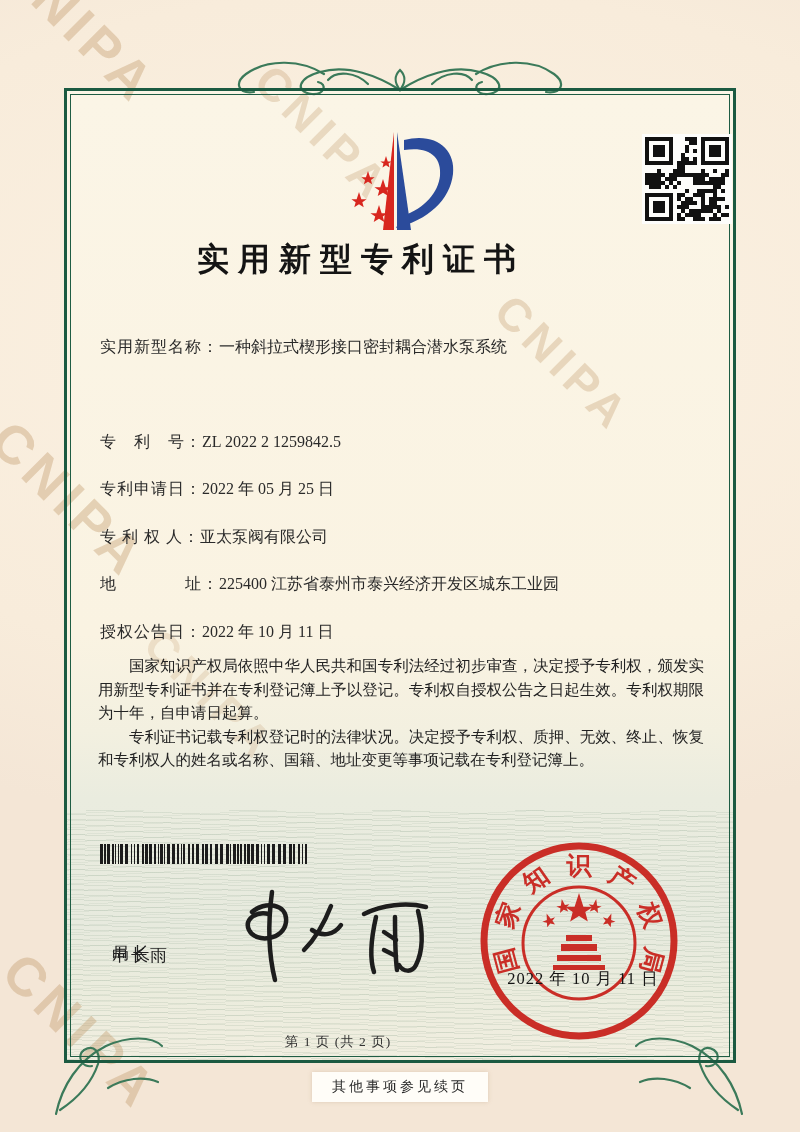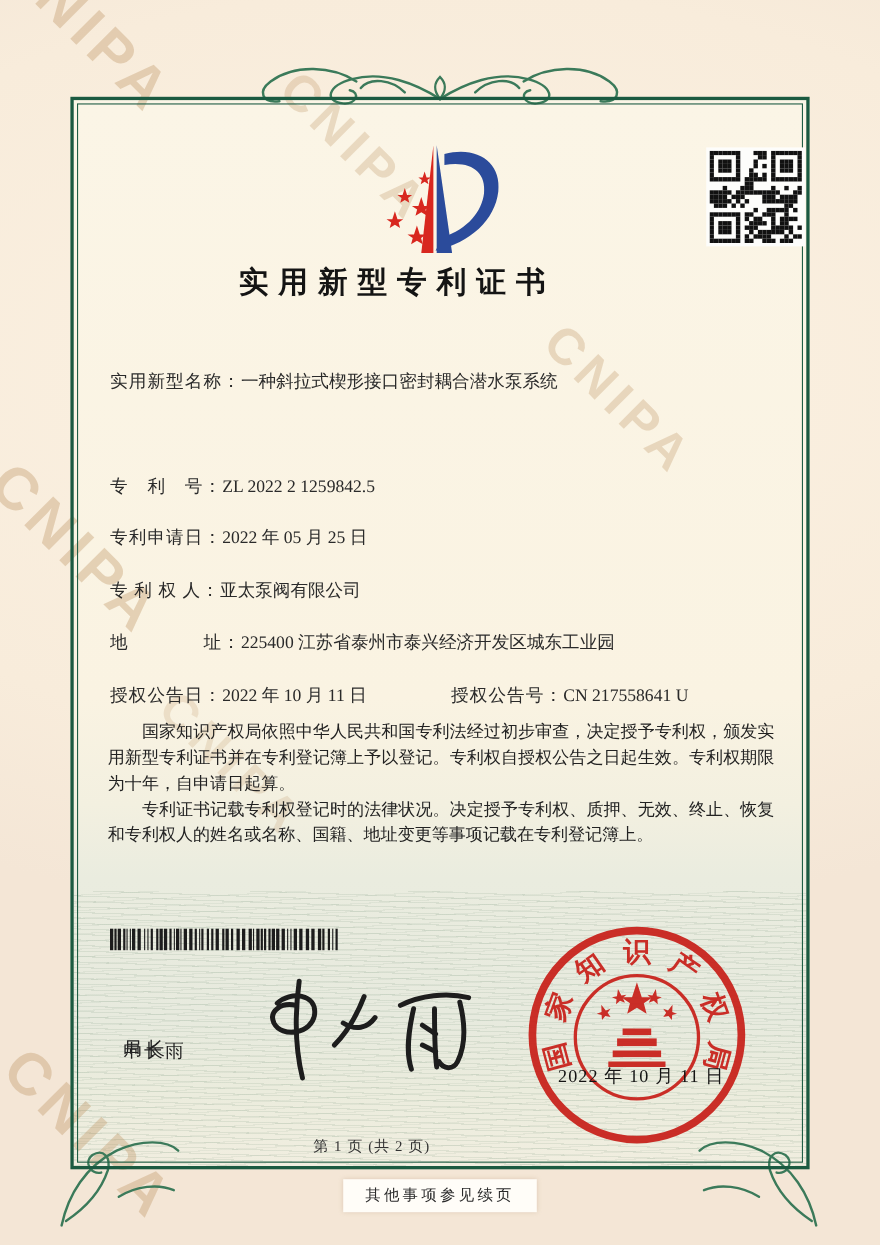--- a/index.html
+++ b/index.html
@@ -49,21 +49,21 @@
     position:absolute; left:100px; top:133px;
     font-size:16px; letter-spacing:2px; color:#2c2c2c;
   }
   .logo { position:absolute; left:336px; top:126px; }
   .qr {
     position:absolute; left:642px; top:134px; background:#fdfdfb;
     padding:3px; line-height:0;
   }
   .title {
     position:absolute; left:64px; top:238px; width:594px; text-align:center;
-    font-size:27px; font-weight:bold; letter-spacing:9px; color:#141414;
+    font-size:32px; font-weight:bold; letter-spacing:9px; color:#141414;
   }
   .field { position:absolute; left:100px; font-size:16px; color:#2a2a2a; white-space:nowrap; }
   .field .lbl { letter-spacing:1px; }
   .f0 { top:337px; } .f1 { top:385px; } .f2 { top:432px; }
   .f3 { top:479px; } .f4 { top:527px; } .f5 { top:574px; }
   .f6 { top:622px; } .f6b { left:410px; top:622px; }
   .paras {
     position:absolute; left:98px; top:654px; width:606px;
     font-size:15.5px; line-height:23.5px; color:#222; text-align:justify;
   }
@@ -402,21 +402,20 @@
     </div>
 
     <div class="title">实用新型专利证书</div>
 
     <div class="field f0"><span class="lbl">实用新型名称：</span><span>一种斜拉式楔形接口密封耦合潜水泵系统</span></div>
     <div class="field f2"><span class="lbl">专　利　号：</span><span>ZL 2022 2 1259842.5</span></div>
     <div class="field f3"><span class="lbl">专利申请日：</span><span>2022 年 05 月 25 日</span></div>
     <div class="field f4"><span class="lbl">专 利 权 人：</span><span>亚太泵阀有限公司</span></div>
     <div class="field f5"><span class="lbl">地　　　　址：</span><span>225400 江苏省泰州市泰兴经济开发区城东工业园</span></div>
     <div class="field f6"><span class="lbl">授权公告日：</span><span>2022 年 10 月 11 日</span></div>
-    <div class="field f6b"><span class="lbl">授权公告号：</span><span>CN 217558641 U</span></div>
 
     <div class="paras">
       <p>国家知识产权局依照中华人民共和国专利法经过初步审查，决定授予专利权，颁发实用新型专利证书并在专利登记簿上予以登记。专利权自授权公告之日起生效。专利权期限为十年，自申请日起算。</p>
       <p>专利证书记载专利权登记时的法律状况。决定授予专利权、质押、无效、终止、恢复和专利权人的姓名或名称、国籍、地址变更等事项记载在专利登记簿上。</p>
     </div>
 
     <div class="barcode">
       <svg id="bc" width="212" height="20" viewBox="0 0 212 20" fill="#1c1c1c">
           <rect x="0" width="3" height="20"></rect>
           <rect x="4" width="2" height="20"></rect>

